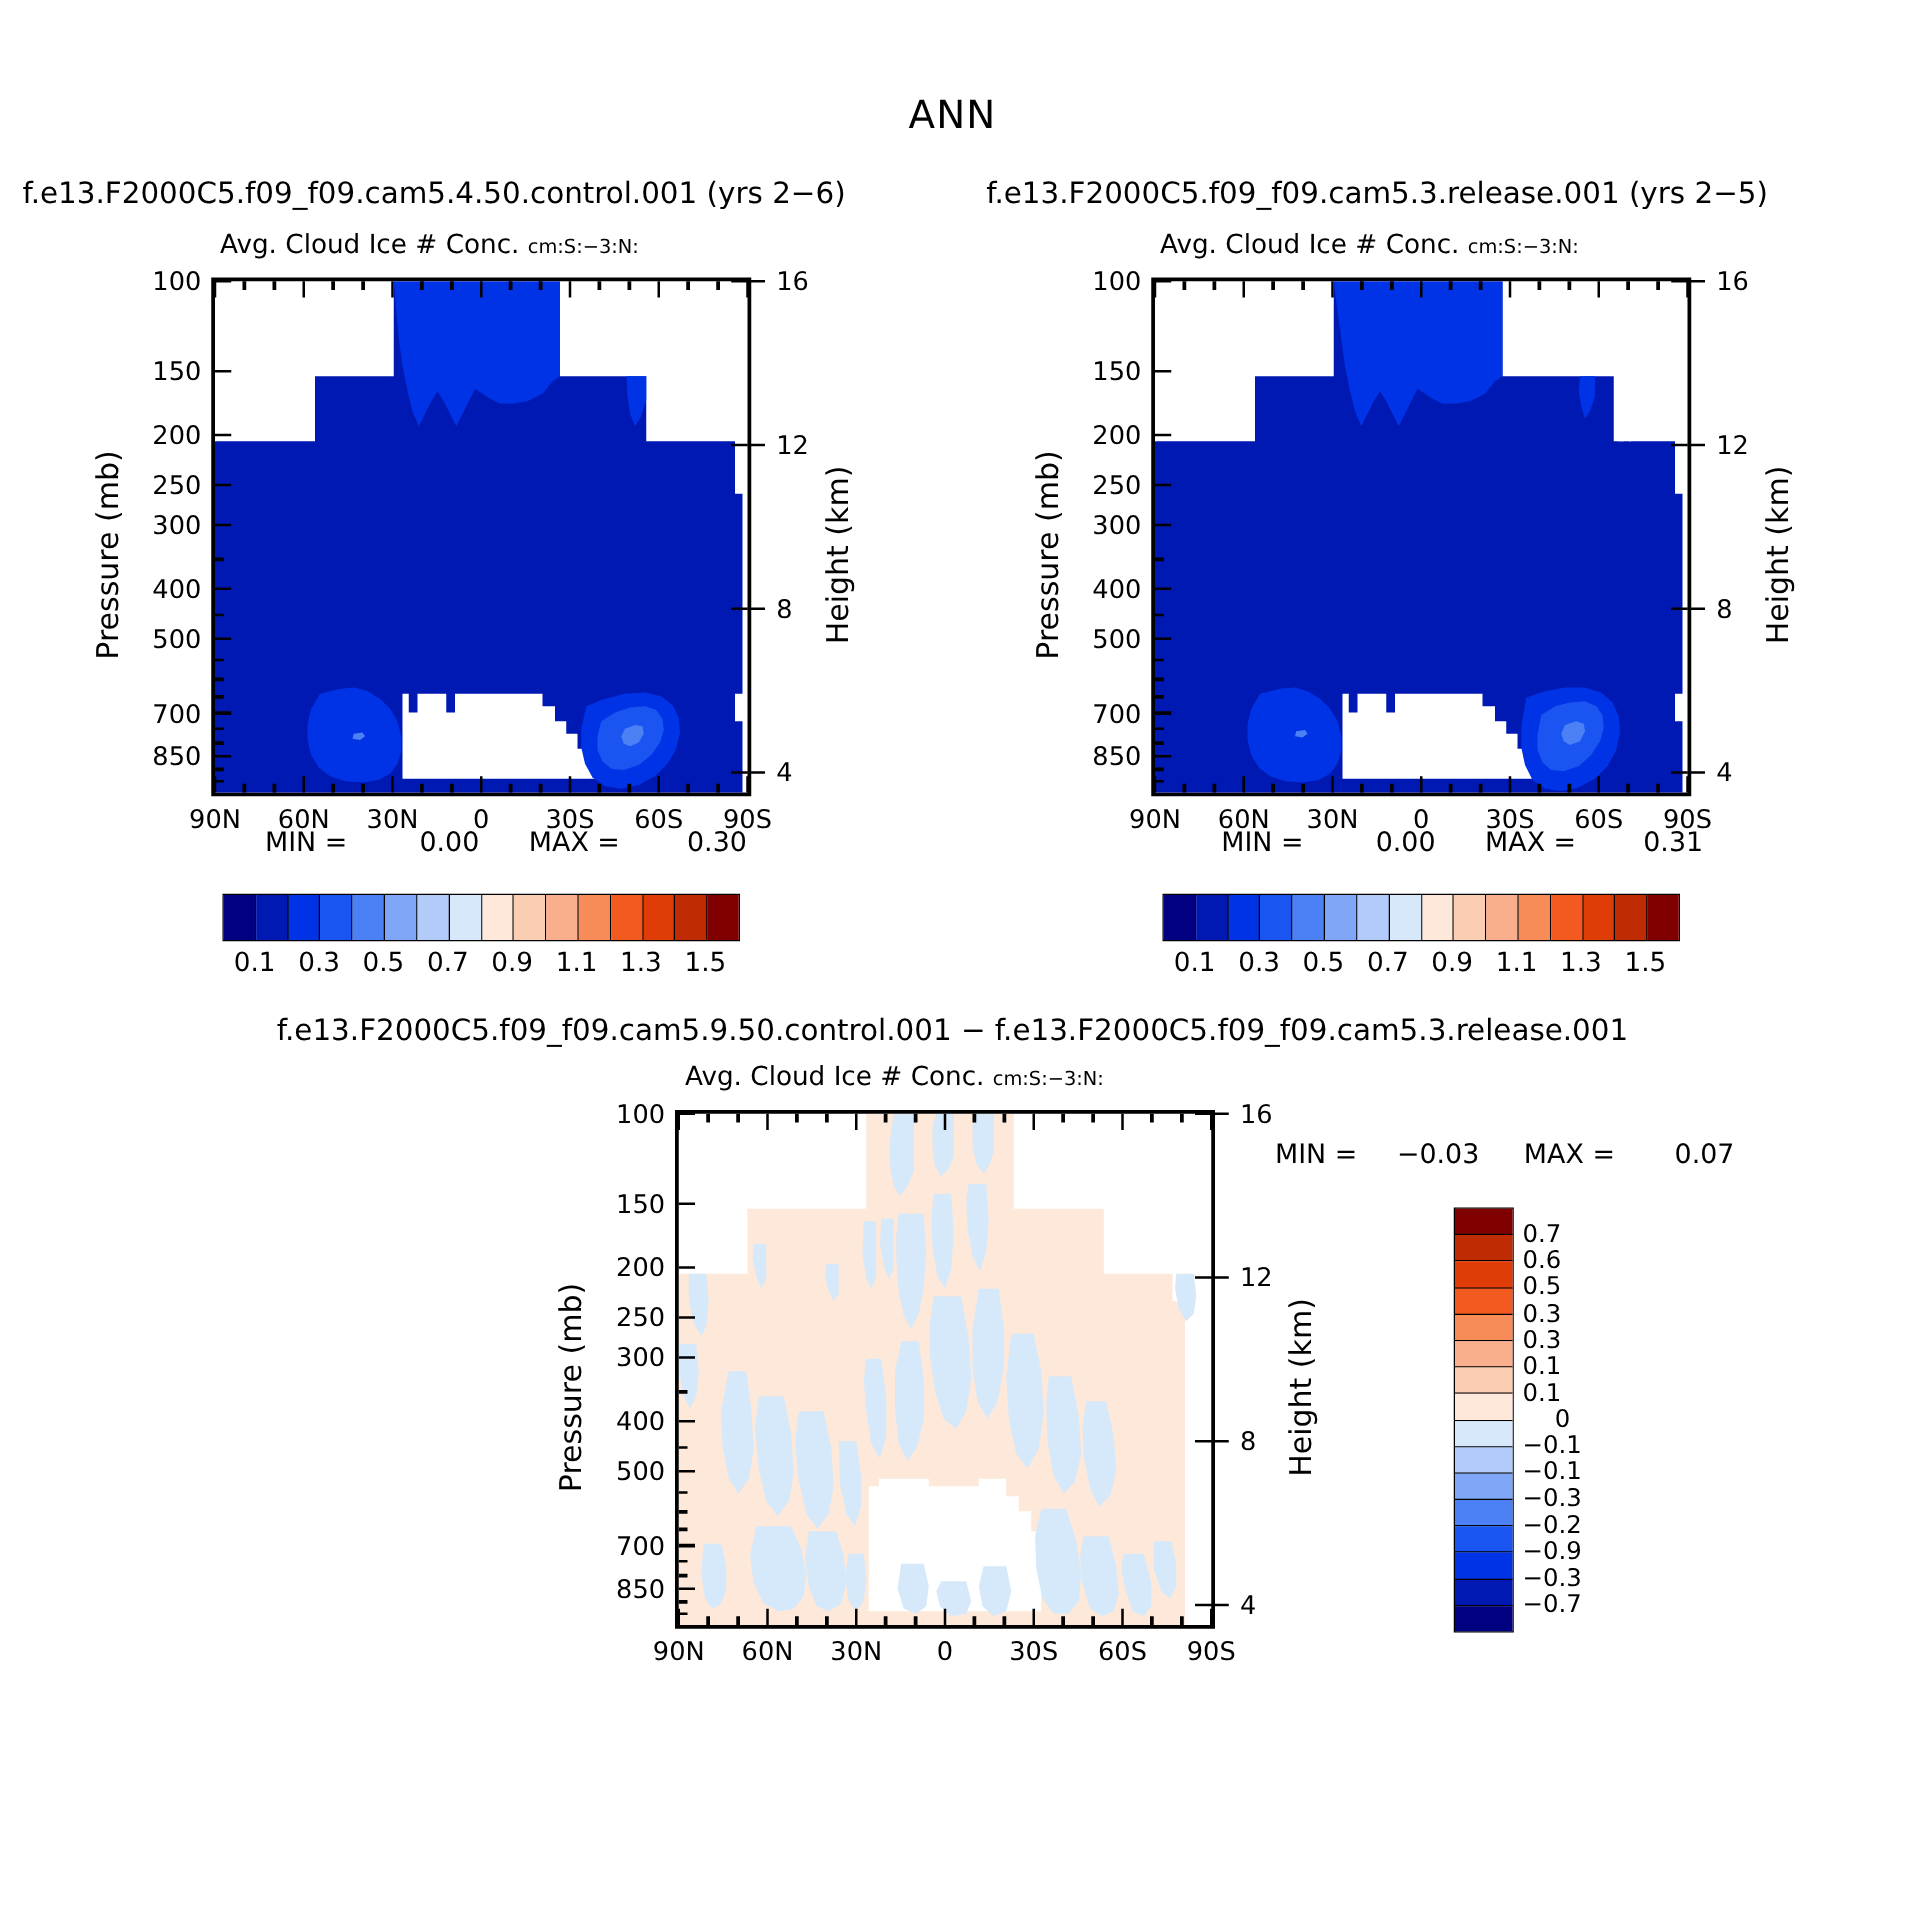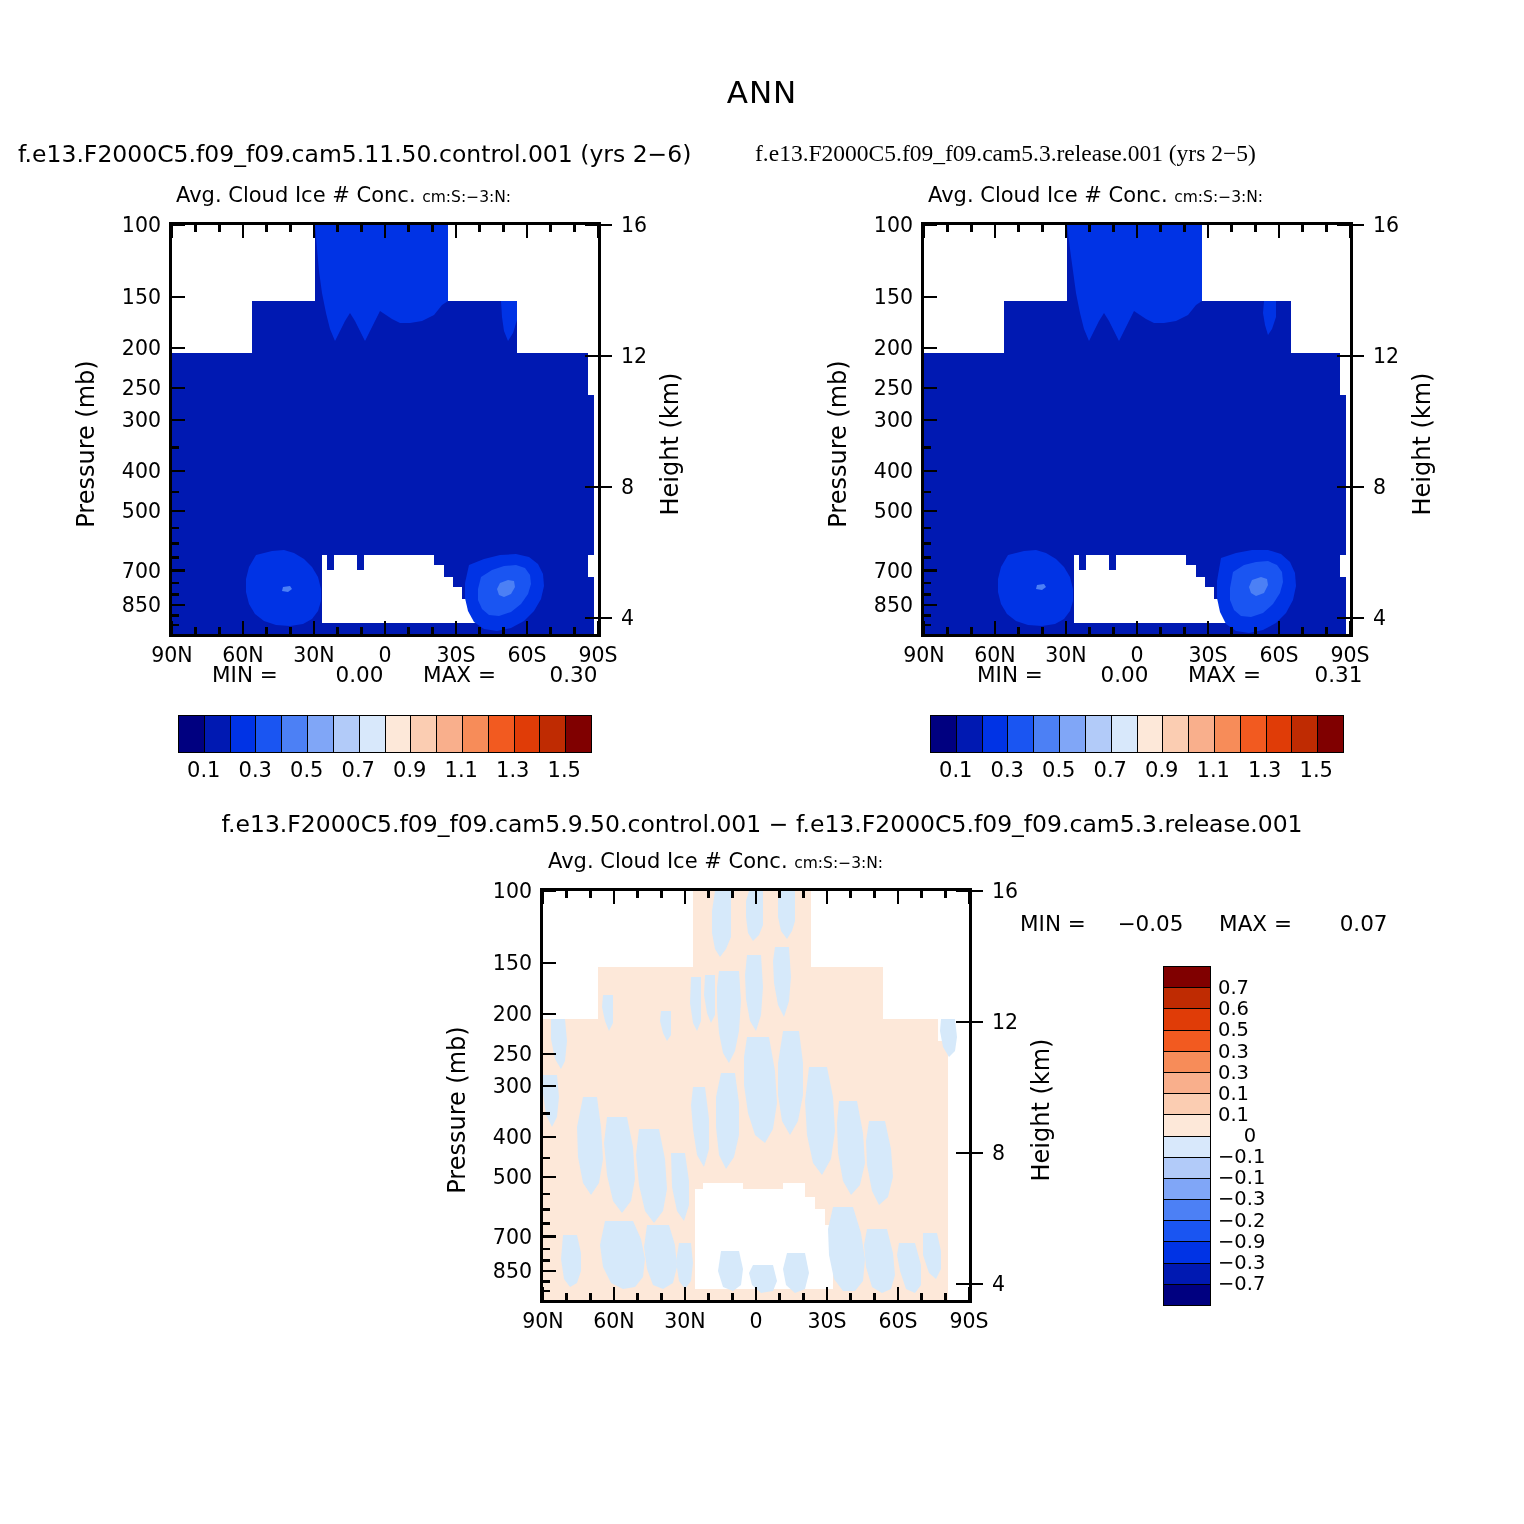--- a/index.html
+++ b/index.html
@@ -2,21 +2,21 @@
 <html><head>
 <meta charset="utf-8">
 <style>
   html,body{margin:0;padding:0;background:#fff;}
   body{width:1524px;height:1524px;position:relative;font-family:"DejaVu Sans","Liberation Sans",sans-serif;color:#000;overflow:hidden;}
   .abs{position:absolute;}
   .ctr{text-align:center;}
   .ttl-ann{left:0;top:74px;width:1524px;font-size:31px;letter-spacing:1px;}
   .case-title{top:140px;font-size:23.5px;white-space:nowrap;}
   .case-left{left:18px;}
-  .case-right{left:755px;font-family:Liberation Serif, serif;}
+  .case-right{left:789px;}
   .diff-title{left:0;top:810px;width:1524px;font-size:23.5px;white-space:nowrap;}
 
   .subttl{font-size:21px;white-space:nowrap;}
   .subttl .sup{font-size:15.5px;}
 
   
   .frame{border:3px solid #000;box-sizing:border-box;position:absolute;background:#fff;overflow:hidden;}
   .plotwrap{position:absolute;}
 
   
@@ -48,21 +48,21 @@
   .cbar-v .cell:last-child{border-bottom:none;}
   .cbar-v-lbls{position:absolute;font-size:19.5px;}
   .cbar-v-lbls span{position:absolute;transform:translateY(-50%);}
 
   svg.field{position:absolute;left:0;top:0;}
 </style>
 </head>
 <body>
 
 <div class="abs ctr ttl-ann">ANN</div>
-<div class="abs case-title case-left">f.e13.F2000C5.f09_f09.cam5.11.50.control.001 (yrs 2−6)</div>
+<div class="abs case-title case-left">f.e13.F2000C5.f09_f09.cam5.4.50.control.001 (yrs 2−6)</div>
 <div class="abs case-title case-right">f.e13.F2000C5.f09_f09.cam5.3.release.001 (yrs 2−5)</div>
 <div class="abs ctr diff-title">f.e13.F2000C5.f09_f09.cam5.9.50.control.001  −  f.e13.F2000C5.f09_f09.cam5.3.release.001</div>
 
 <div class="abs subttl" style="left:176px;top:183px;">
   <span>Avg. Cloud Ice # Conc.</span>
   <span class="sup">cm:S:−3:N:</span>
 </div>
 <div class="abs subttl" style="left:928px;top:183px;">
   <span>Avg. Cloud Ice # Conc.</span>
   <span class="sup">cm:S:−3:N:</span>
@@ -438,21 +438,21 @@
   <span style="display:inline-block;width:44px;"></span>
   <span>0.00</span>
   <span style="display:inline-block;width:26px;"></span>
   <span>MAX =</span>
   <span style="display:inline-block;width:40px;"></span>
   <span>0.31</span>
 </div>
 <div class="minmax" style="left:1020px;top:911px;">
   <span>MIN =</span>
   <span style="display:inline-block;width:18px;"></span>
-  <span>−0.05</span>
+  <span>−0.03</span>
   <span style="display:inline-block;width:22px;"></span>
   <span>MAX =</span>
   <span style="display:inline-block;width:34px;"></span>
   <span>0.07</span>
 </div>
 
 <div class="cbar-h" id="cbar-left" style="left:178px;top:715px;width:412px;height:36px;">
     <div class="cell" style="background: rgb(0, 0, 128); flex: 1 1 0px;"></div>
     <div class="cell" style="background: rgb(0, 25, 178); flex: 1 1 0px;"></div>
     <div class="cell" style="background: rgb(0, 51, 229); flex: 1 1 0px;"></div>

